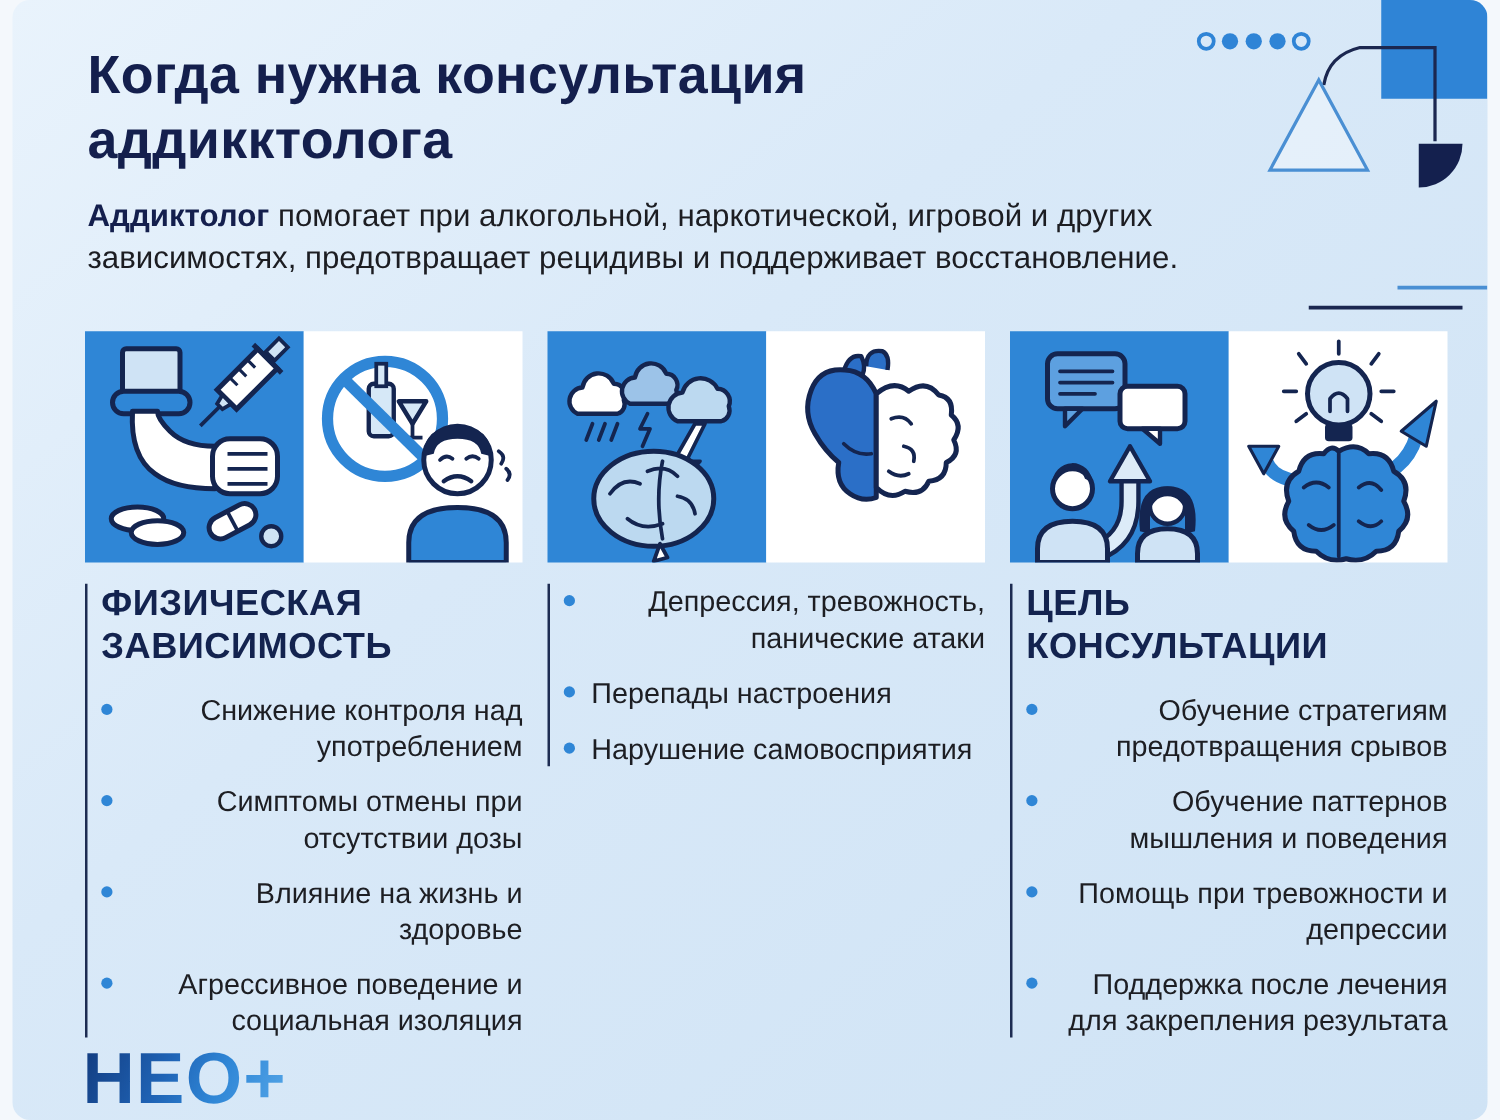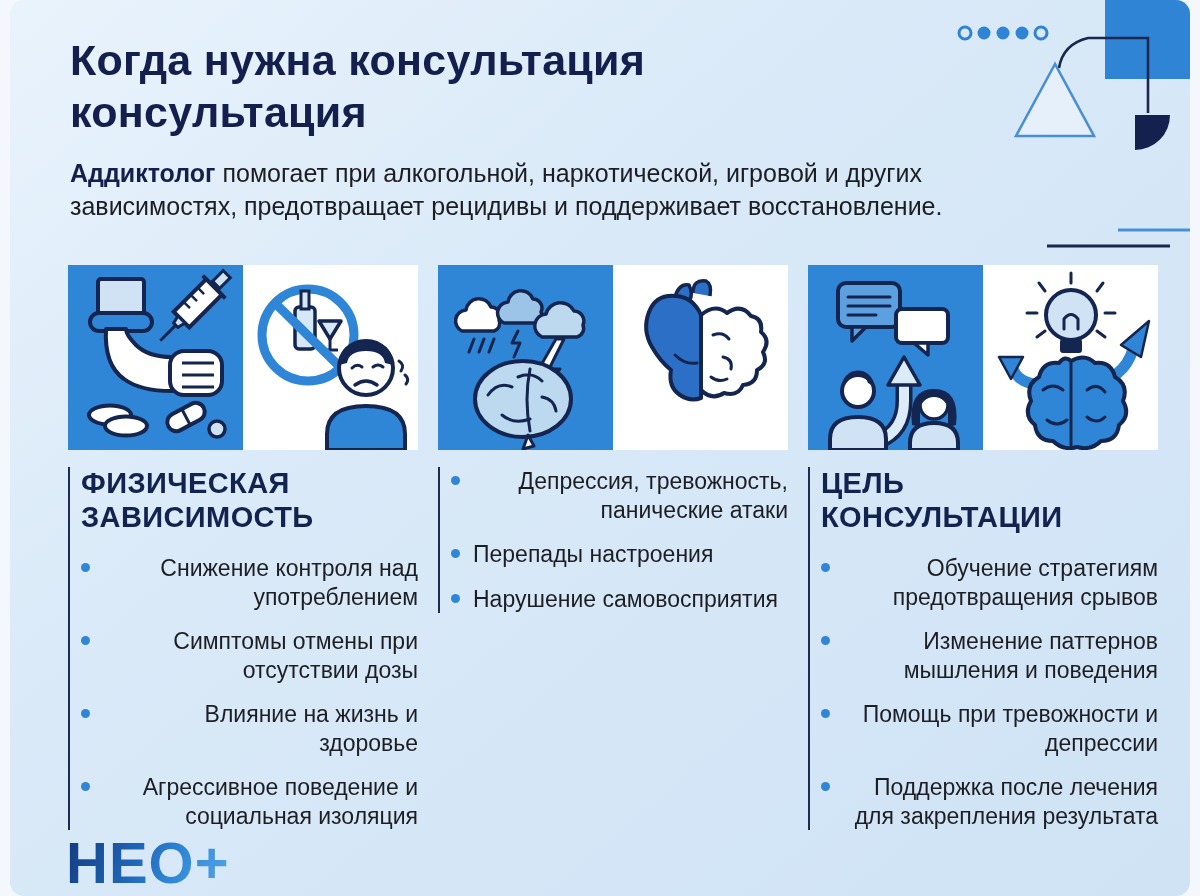--- a/index.html
+++ b/index.html
@@ -68,21 +68,21 @@
     <path d="M129,68 Q133,44 158,38 L218,38 L218,113" fill="none" stroke="#1b2750" stroke-width="2.6"></path>
     <path d="M205,115 L240,115 A35,35 0 0 1 205,150 Z" fill="#14204e"></path>
     <polygon points="125,64 86,136 164,136" fill="rgba(255,255,255,0.35)" stroke="#4a8fd3" stroke-width="2.6"></polygon>
     <line x1="188" y1="230" x2="260" y2="230" stroke="#4a8fd3" stroke-width="3"></line>
     <line x1="117" y1="246" x2="240" y2="246" stroke="#1b2750" stroke-width="3"></line>
   </svg>
 
   <header class="hdr">
     <h1 class="title">
       <span>Когда нужна консультация</span><br>
-      <span>консультация</span>
+      <span>аддикктолога</span>
     </h1>
     <p class="intro">
       <strong>Аддиктолог</strong>
       <span>помогает при алкогольной, наркотической, игровой и других зависимостях, предотвращает рецидивы и поддерживает восстановление.</span>
     </p>
   </header>
 
   <main class="columns">
 
     <section class="column">
@@ -238,21 +238,21 @@
           <span>ЦЕЛЬ</span><br>
           <span>КОНСУЛЬТАЦИИ</span>
         </h2>
         <ul class="bullets">
             <li>
               <span class="dot"></span>
               <span>Обучение стратегиям предотвращения срывов</span>
             </li>
             <li>
               <span class="dot"></span>
-              <span>Изменение паттернов мышления и поведения</span>
+              <span>Обучение паттернов мышления и поведения</span>
             </li>
             <li>
               <span class="dot"></span>
               <span>Помощь при тревожности и депрессии</span>
             </li>
             <li>
               <span class="dot"></span>
               <span>Поддержка после лечения для закрепления результата</span>
             </li>
           </ul>

